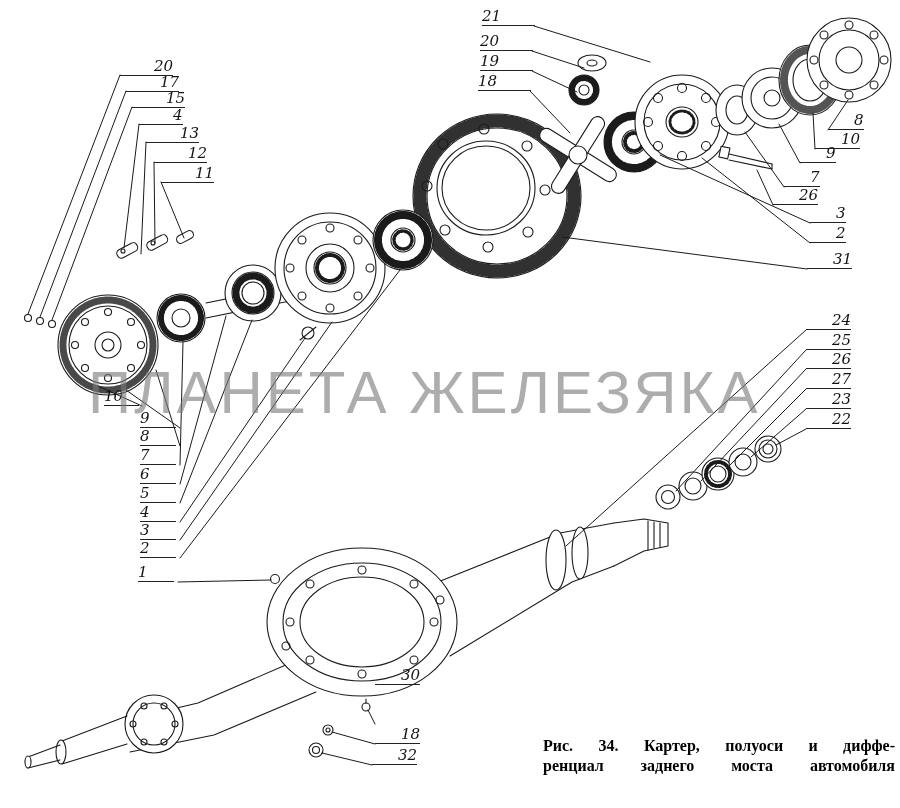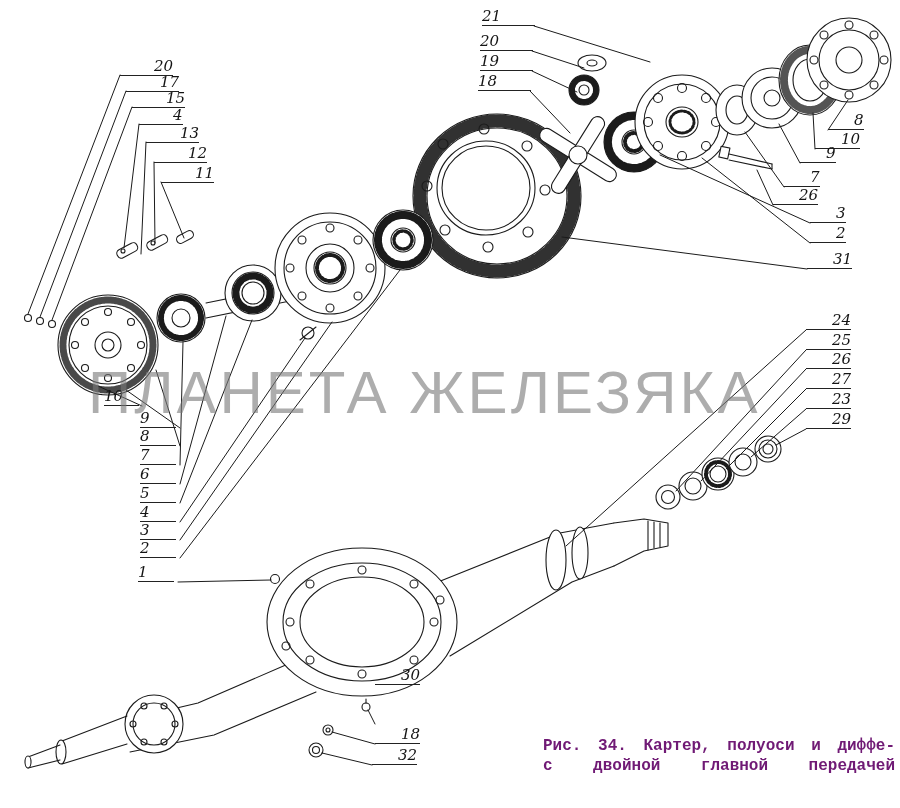--- a/index.html
+++ b/index.html
@@ -5,21 +5,21 @@
   html,body{margin:0;padding:0;background:#fff;}
   .page{position:relative;width:900px;height:808px;background:#fff;overflow:hidden;font-family:"DejaVu Serif",serif;}
   .art{position:absolute;left:0;top:0;}
   .co{position:absolute;display:inline-block;font:italic 15px "DejaVu Serif",serif;color:#141414;border-bottom:1.2px solid #222;line-height:16px;height:17px;white-space:nowrap;}
   .co.tl{padding-left:34px;}
   .co.tr{padding-right:34px;}
   .co.pl{padding-left:26px;}
   .co.pr{padding-right:26px;}
   .co.prs{padding-right:16px;}
   .watermark{position:absolute;left:88px;top:358px;font-family:"Liberation Sans",sans-serif;font-size:60px;font-weight:400;letter-spacing:3px;color:rgba(122,122,122,0.62);white-space:nowrap;z-index:6;}
-  .caption{position:absolute;left:543px;top:736px;width:352px;font-family:Liberation Mono, monospace;font-weight:700;font-size:16px;color:#701a75;z-index:7;}
+  .caption{position:absolute;left:543px;top:736px;width:352px;font-family:Liberation Serif, serif;font-weight:700;font-size:16px;color:#000000;z-index:7;}
   .cap-line{text-align:justify;text-align-last:justify;line-height:20px;}
   .callouts span{z-index:5;}
 </style>
 </head>
 <body>
 
 <div class="page">
 
   <svg class="art" width="900" height="808" viewBox="0 0 900 808">
     <g stroke="#1b1b1b" stroke-width="1.1" fill="none" stroke-linecap="round" stroke-linejoin="round">
@@ -328,21 +328,21 @@
     <span class="co pl" style="left:773px;top:187px">26</span>
     <span class="co pl" style="left:810px;top:205px">3</span>
     <span class="co pl" style="left:810px;top:225px">2</span>
     <span class="co pl" style="left:807px;top:251px">31</span>
 
     <span class="co pl" style="left:806px;top:312px">24</span>
     <span class="co pl" style="left:806px;top:332px">25</span>
     <span class="co pl" style="left:806px;top:351px">26</span>
     <span class="co pl" style="left:806px;top:371px">27</span>
     <span class="co pl" style="left:806px;top:391px">23</span>
-    <span class="co pl" style="left:806px;top:411px">29</span>
+    <span class="co pl" style="left:806px;top:411px">22</span>
 
     <span class="co prs" style="left:104px;top:388px">10</span>
     <span class="co pr" style="left:140px;top:410px">9</span>
     <span class="co pr" style="left:140px;top:428px">8</span>
     <span class="co pr" style="left:140px;top:447px">7</span>
     <span class="co pr" style="left:140px;top:466px">6</span>
     <span class="co pr" style="left:140px;top:485px">5</span>
     <span class="co pr" style="left:140px;top:504px">4</span>
     <span class="co pr" style="left:140px;top:522px">3</span>
     <span class="co pr" style="left:140px;top:540px">2</span>
@@ -350,16 +350,16 @@
 
     <span class="co pl" style="left:375px;top:667px">30</span>
     <span class="co pl" style="left:375px;top:726px">18</span>
     <span class="co pl" style="left:372px;top:747px">32</span>
   </div>
 
   <div class="watermark">ПЛАНЕТА ЖЕЛЕЗЯКА</div>
 
   <div class="caption">
     <div class="cap-line">Рис. 34. Картер, полуоси и диффе-</div>
-    <div class="cap-line">с двойной главной передачей</div>
+    <div class="cap-line">ренциал заднего моста автомобиля</div>
   </div>
 
 </div>
 
 </body></html>

